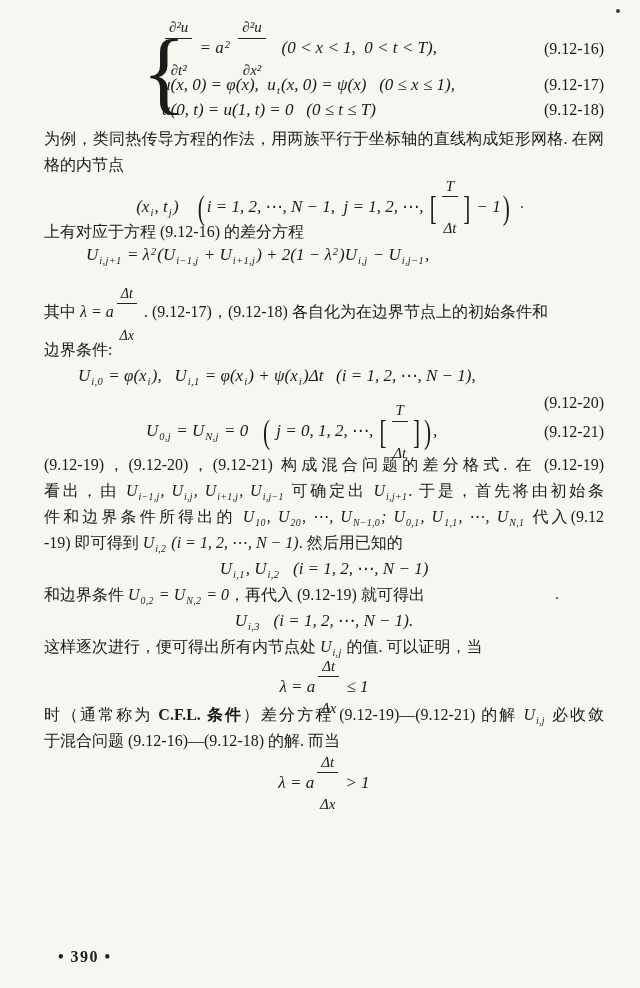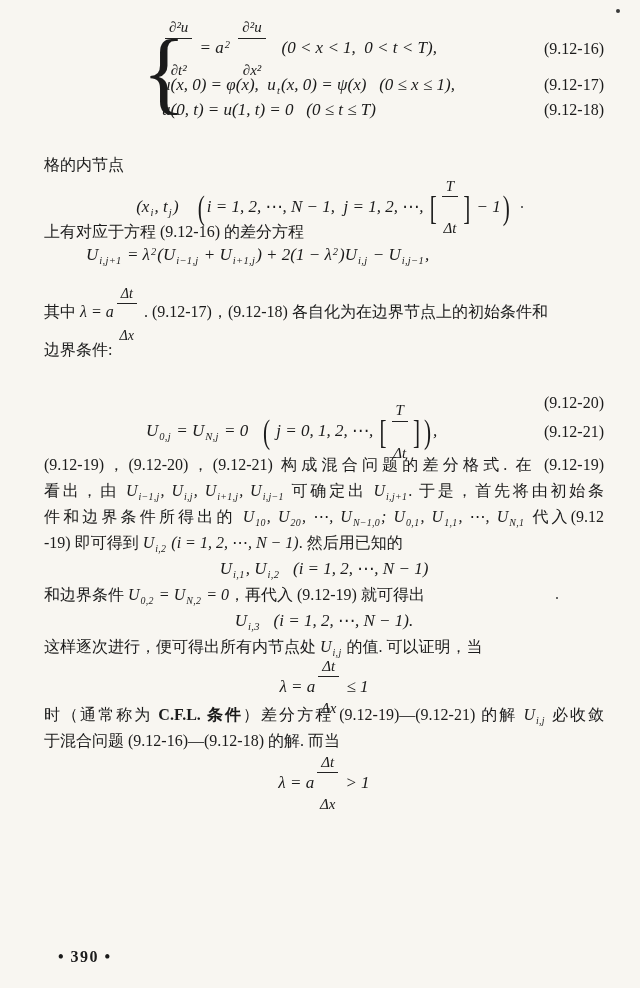--- a/index.html
+++ b/index.html
@@ -58,40 +58,44 @@
         <span class="mathline"><span>u(x, 0) = φ(x),  u</span><span class="msub">t</span><span>(x, 0) = ψ(x)   (0 ≤ x ≤ 1),</span></span>
         <span class="eqnum">(9.12-17)</span>
       </div>
       <div class="sysrow r3">
         <span class="mathline"><span>u(0, t) = u(1, t) = 0   (0 ≤ t ≤ T)</span></span>
         <span class="eqnum">(9.12-18)</span>
       </div>
     </div>
   </div>
 
+  <div class="abs just" style="top:126px;">为例，类同热传导方程的作法，用两族平行于坐标轴的直线构成矩形网格. 在网</div>
   <div class="abs" style="top:152px;">格的内节点</div>
 
   <div class="abs ctr" style="top:178px;height:44px;">
     <span class="mathline"><span>(x</span><span class="msub">i</span><span>, t</span><span class="msub">j</span><span>)    </span><span class="bigd">(</span><span>i = 1, 2, ⋯, N − 1,  j = 1, 2, ⋯, </span><span class="bigd">[</span><span class="frac"><span class="fnum">T</span><span class="fden">Δt</span></span><span class="bigd">]</span><span> − 1</span><span class="bigd">)</span></span>
   </div>
 
   <div class="abs" style="top:219px;">上有对应于方程 (9.12-16) 的差分方程</div>
 
   <div class="abs" style="top:242px;left:86px;">
     <span class="mathline"><span>U</span><span class="msub">i,j+1</span><span> = λ</span><span class="msup">2</span><span>(U</span><span class="msub">i−1,j</span><span> + U</span><span class="msub">i+1,j</span><span>) + 2(1 − λ</span><span class="msup">2</span><span>)U</span><span class="msub">i,j</span><span> − U</span><span class="msub">i,j−1</span><span>,</span></span>
   </div>
 
   <div class="abs mixed" style="top:294px;height:40px;display:flex;align-items:center;">
     <span><span>其中  </span><span class="m" style="font-style: italic;">λ = a</span><span class="frac">
           <span class="fnum">Δt</span>
           <span class="fden">Δx</span>
         </span><span> .  (9.12-17)，(9.12-18) 各自化为在边界节点上的初始条件和</span></span>
   </div>
   <div class="abs" style="top:337px;">边界条件:</div>
 
+  <div class="abs" style="top:363px;left:78px;">
+    <span class="mathline"><span>U</span><span class="msub">i,0</span><span> = φ(x</span><span class="msub">i</span><span>),   U</span><span class="msub">i,1</span><span> = φ(x</span><span class="msub">i</span><span>) + ψ(x</span><span class="msub">i</span><span>)Δt   (i = 1, 2, ⋯, N − 1),</span></span>
+  </div>
   <div class="abs" style="top:390px;text-align:right;">
     <span class="eqnum">(9.12-20)</span>
   </div>
 
   <div class="abs eqrow" style="top:410px;left:146px;height:44px;">
     <span class="mathline"><span>U</span><span class="msub">0,j</span><span> = U</span><span class="msub">N,j</span><span> = 0   </span><span class="bigd">(</span><span> j = 0, 1, 2, ⋯, </span><span class="bigd">[</span><span class="frac"><span class="fnum">T</span><span class="fden">Δt</span></span><span class="bigd">]</span><span class="bigd">)</span><span>,</span></span>
     <span class="eqnum">(9.12-21)</span>
   </div>
 
   <div class="abs just" style="top:452px;">(9.12-19)，(9.12-20)，(9.12-21) 构成混合问题的差分格式. 在 (9.12-19)</div>

